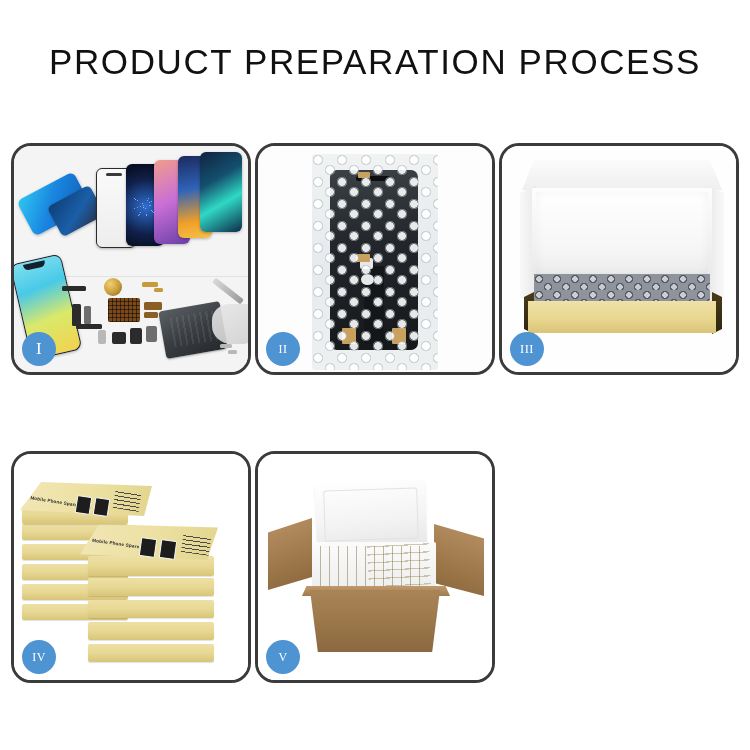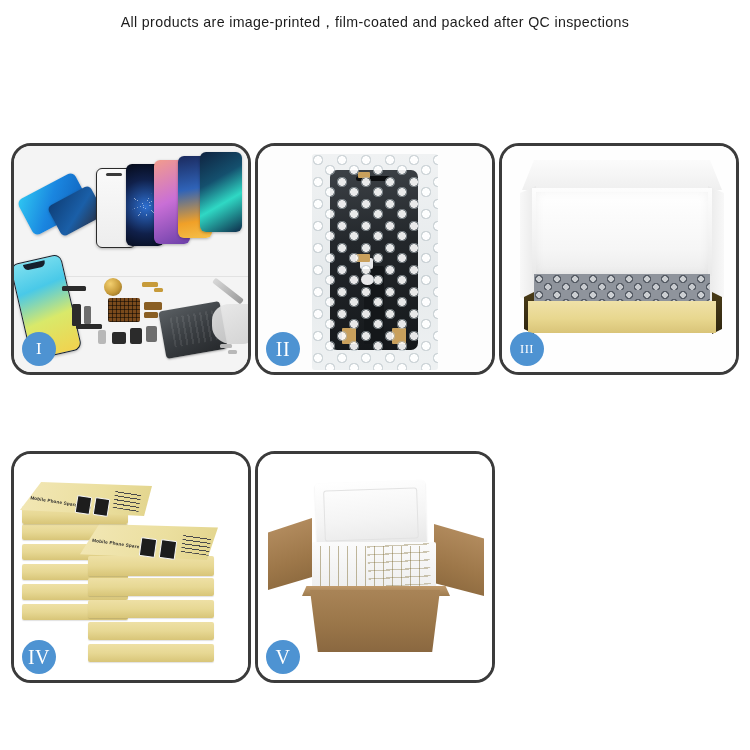--- a/index.html
+++ b/index.html
@@ -90,21 +90,21 @@
     color: #ffffff;
     font-family: "Liberation Serif", serif;
     font-size: 17px;
     font-weight: 400;
     display: flex;
     align-items: center;
     justify-content: center;
     letter-spacing: 0.5px;
     z-index: 40;
   }
-  .badge.small { font-size: 20px; }
+  .badge.small { font-size: 12px; }
   .badge.tiny  { font-size: 12.5px; text-align: right; }
 
   
   .p1-bg { position:absolute; inset:0; background:#f4f4f4; }
   .p1-shelf {
     position:absolute; left:0; right:0; top:130px; height:1px;
     background:#e2e2e2;
   }
   .phone {
     position: absolute;
@@ -417,21 +417,21 @@
     position:absolute; left:62px; top:180px; width:18px; height:13px;
     background: rgba(130,106,68,.55);
   }
 </style>
 </head>
 <body>
 
 <div id="page">
 
   <div class="header">
-    <p class="sub-title">All products are image-printed，film-coated and packed after QC inspections</p>
+    <h1 class="main-title">PRODUCT PREPARATION PROCESS</h1>
   </div>
 
   <div class="grid">
 
     <div class="panel">
       <div class="panel-stage">
         <div class="p1-bg"></div>
         <div class="p1-shelf"></div>
 
         <div class="phone p1-blue"></div>

